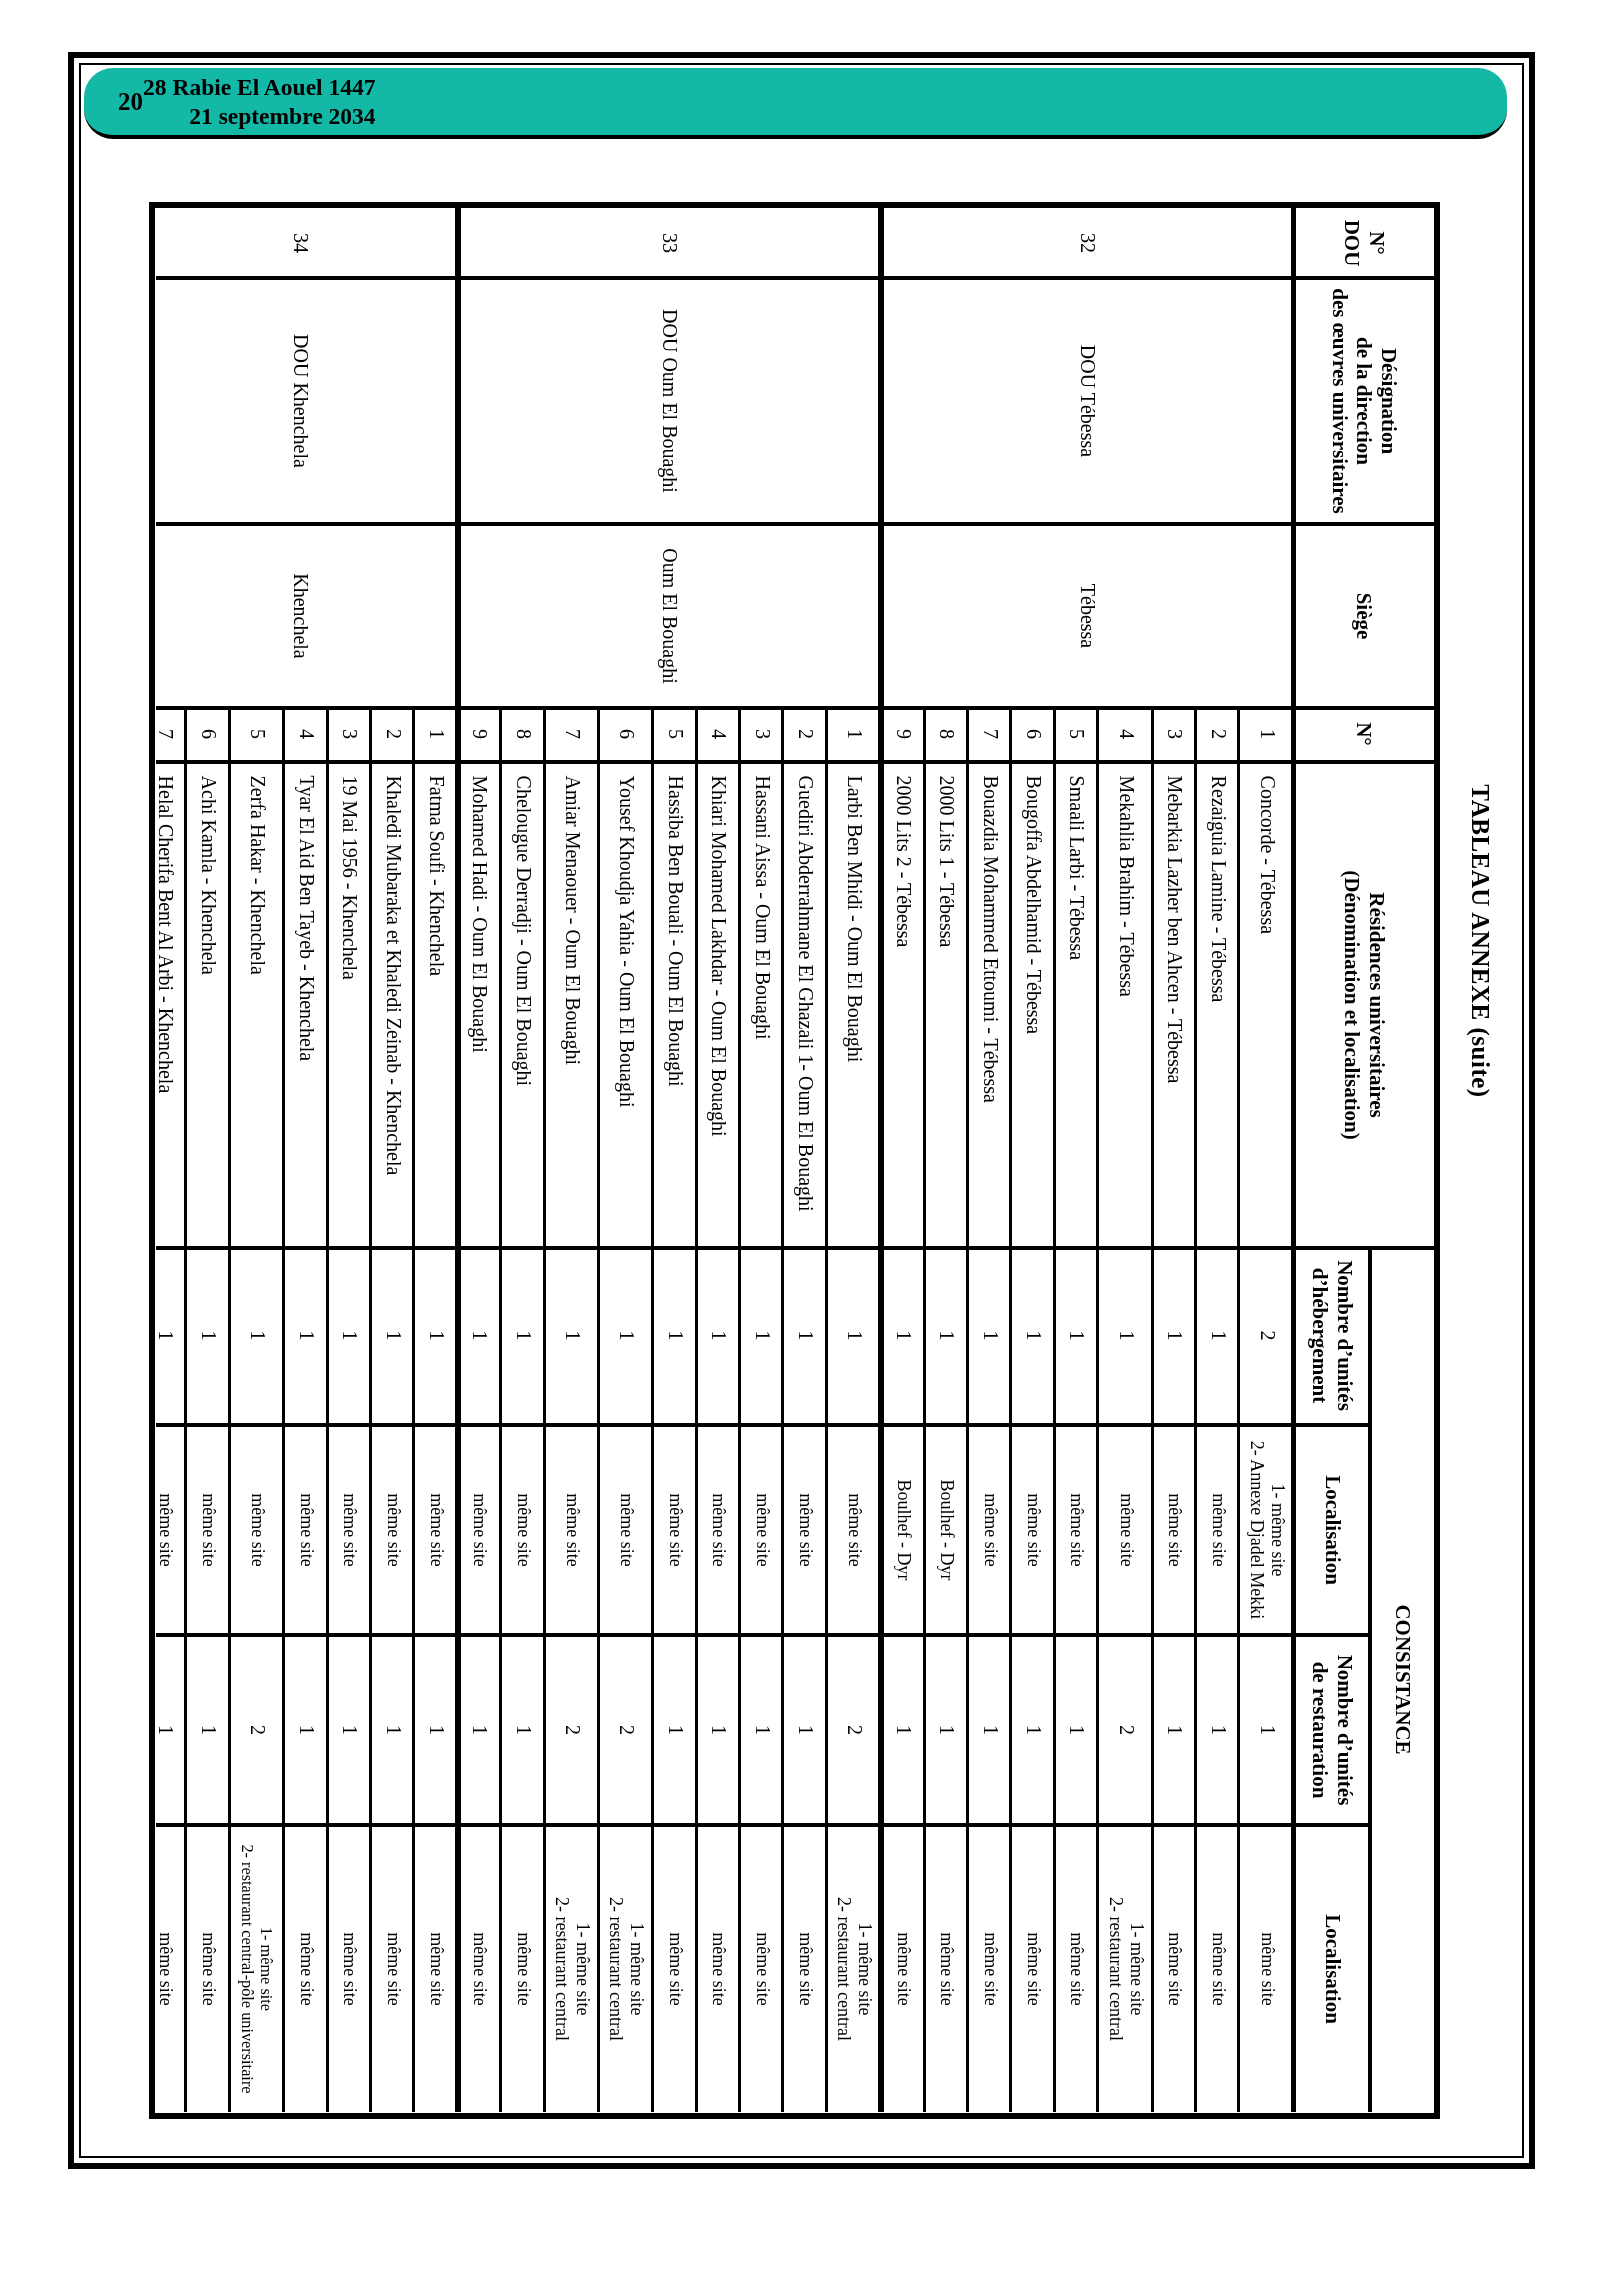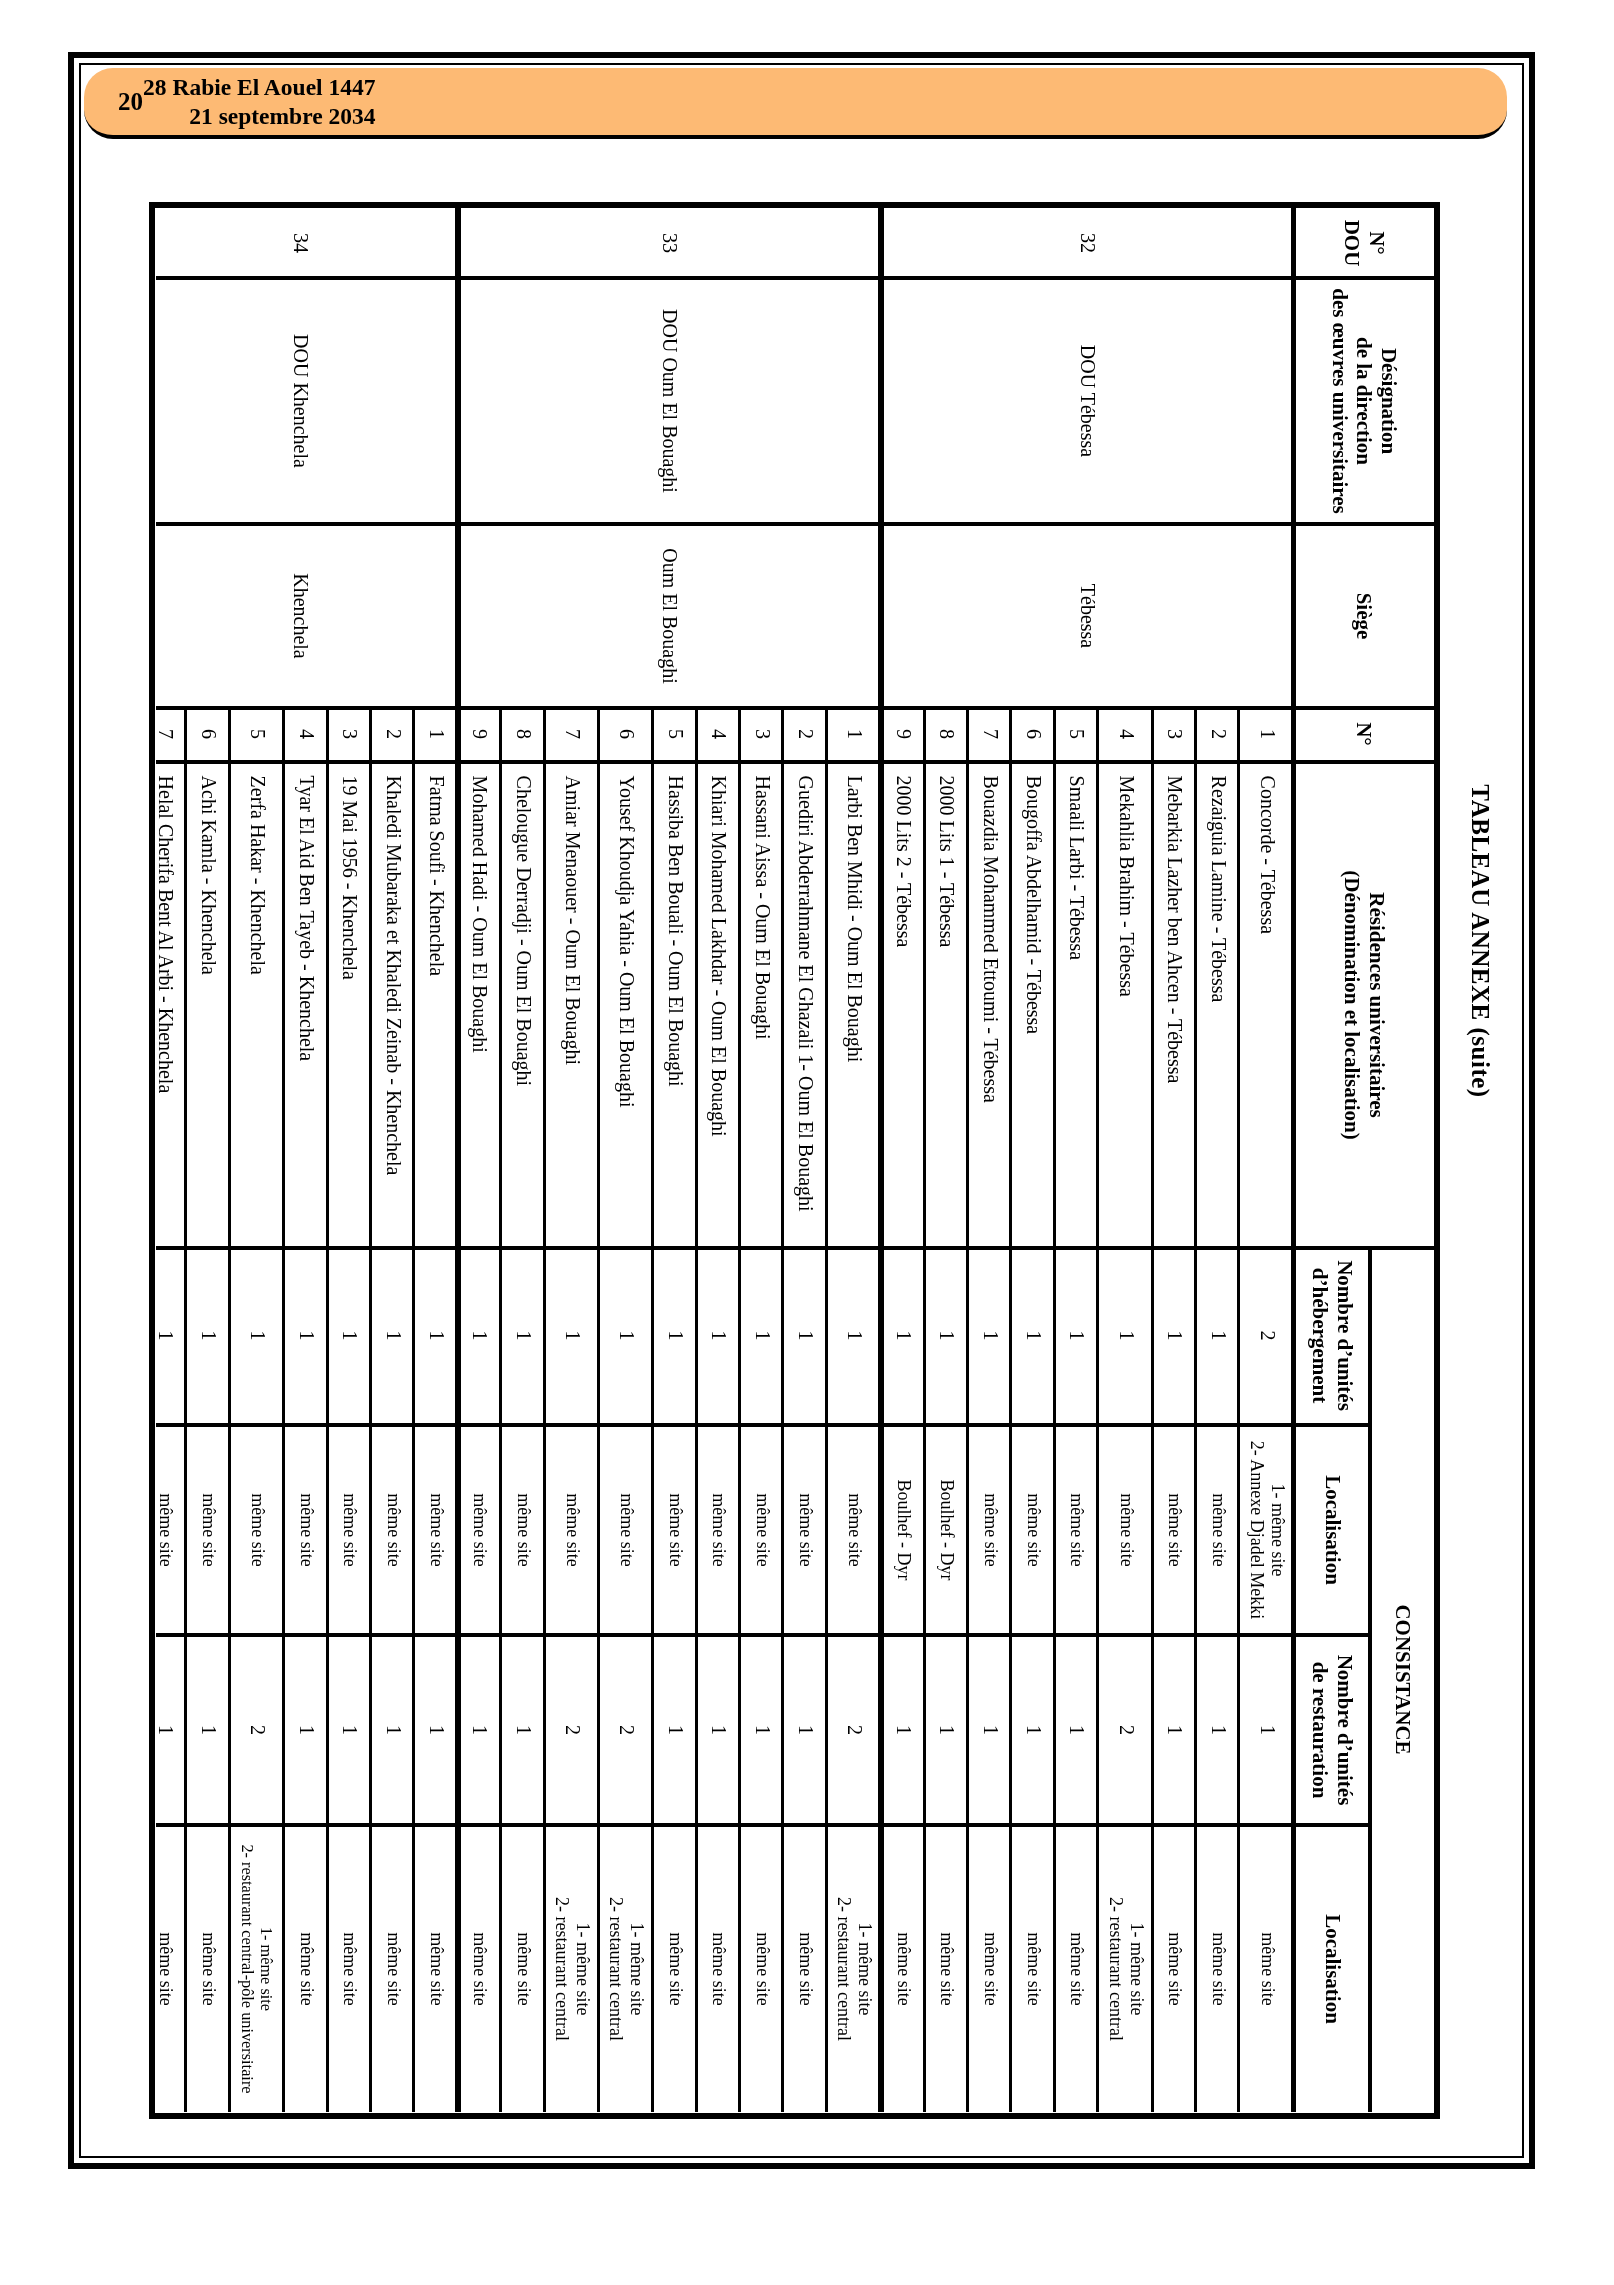--- a/index.html
+++ b/index.html
@@ -5,21 +5,21 @@
   html,body{margin:0;padding:0;background:#ffffff;}
   #canvas{position:relative;width:1615px;height:2285px;background:#ffffff;overflow:hidden;
           font-family:"Liberation Serif","DejaVu Serif",serif;color:#000;}
   
   #frame-outer{position:absolute;left:68px;top:52px;width:1467px;height:2117px;
                border:6.3px solid #000;box-sizing:border-box;}
   #frame-inner{position:absolute;left:5.4px;top:5.4px;right:5.4px;bottom:5.4px;
                border:2.7px solid #000;box-sizing:border-box;}
   
   #masthead{position:absolute;left:2.7px;top:2.7px;right:15px;height:71px;
-            background:#fdba74;border-bottom:4.5px solid #000;
+            background:#14b8a6;border-bottom:4.5px solid #000;
             display:flex;align-items:center;box-sizing:border-box;border-radius:29px;}
   #masthead .pagenum{font-size:25px;font-weight:bold;margin-left:34px;}
   #masthead .jtitle{flex:1;text-align:center;font-size:25px;font-weight:bold;letter-spacing:0.5px;}
   #masthead .dates{text-align:right;margin-right:16.3px;font-size:23.5px;font-weight:bold;line-height:1.22;}
   
   #rot{position:absolute;left:149px;top:202px;width:1917px;height:1291px;
        transform-origin:0 0;transform:rotate(90deg) translateY(-1291px);}
   #tbl{position:absolute;left:0;top:0;width:1917px;height:1291px;
        border:6.3px solid #000;box-sizing:border-box;}
   .cell{position:absolute;display:flex;align-items:center;justify-content:center;

